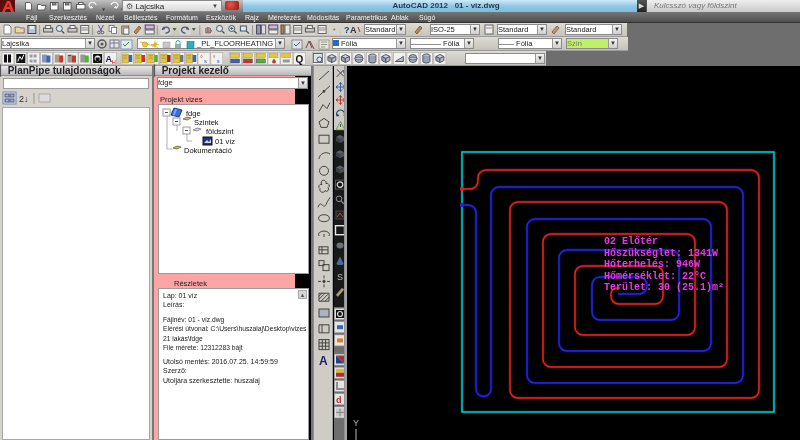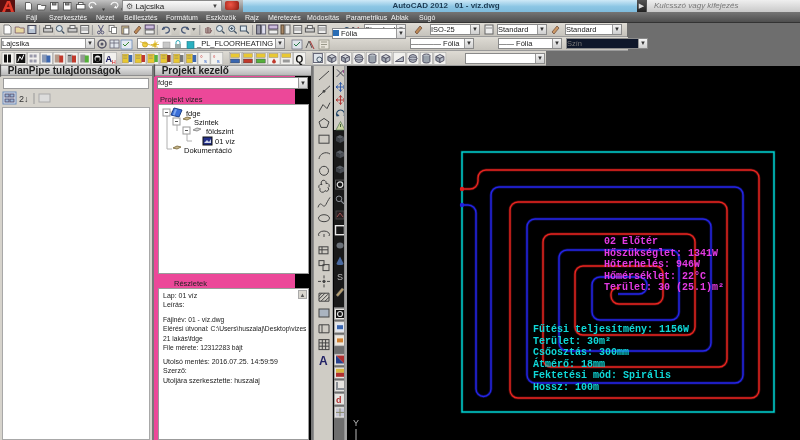--- a/index.html
+++ b/index.html
@@ -20,21 +20,21 @@
   .trow{background:linear-gradient(#dedbd4,#c6c3bc);}
   #trow1{left:0;top:23px;width:627px;height:14px;border-bottom:1px solid #9a9a9a;}
   #trow2{left:0;top:37px;width:628px;height:14px;border-bottom:1px solid #9a9a9a;}
   #trow3{left:0;top:51px;width:546px;height:15px;border-bottom:1px solid #9a9a9a;}
   .combo{position:absolute;height:11px;background:#fff;border:1px solid #8a8a8a;font-size:7.5px;color:#222;line-height:9px;padding-left:0;}
   .combo .da{position:absolute;right:0;top:0;width:9px;height:9px;background:linear-gradient(#f4f4f4,#cfcfcf);border-left:1px solid #999;color:#333;font-size:6px;line-height:9px;text-align:center;}
   
   #mainarea{left:0;top:66px;width:800px;height:374px;background:#000;}
   .panel-h{position:absolute;height:10px;background:linear-gradient(#e8e8e8,#b9b9b9);border-bottom:1px solid #8f8f8f;font-size:10px;font-weight:bold;color:#222;line-height:10px;}
   #lpanel{left:0;top:0;width:152px;height:374px;background:#d6d3cc;}
-  #mpanel{left:154px;top:0;width:141px;height:374px;background:#ec4899;}
+  #mpanel{left:154px;top:0;width:141px;height:374px;background:#fca5a5;}
   .wbox{position:absolute;background:#fff;border:1px solid #9b9b9b;}
   .slabel{position:absolute;font-size:7.5px;color:#222;}
   
   #strip1{left:313px;top:0;width:20px;height:374px;background:#cfccc5;border-left:1px solid #8f8f8f;border-right:1px solid #9f9f9f;}
   #strip2{left:334px;top:64px;width:12px;height:177px;background:#191919;}
   #strip2top{left:334px;top:0;width:12px;height:64px;background:#cfccc5;}
   
   #canvas{left:347px;top:0;width:453px;height:374px;background:#000;}
   .cadmag{position:absolute;font-family:"Liberation Mono",monospace;font-size:10px;font-weight:bold;color:#e43ae4;letter-spacing:0px;white-space:pre;margin-left:40px;}
   .cadcyan{position:absolute;font-family:"Liberation Mono",monospace;font-size:10px;font-weight:bold;color:#0fd8d8;letter-spacing:0px;white-space:pre;}
@@ -42,21 +42,21 @@
 </style></head>
 <body>
 <div id="root">
 
   <div class="abs" id="titlebar"></div>
   <div class="abs" id="titleblue">
       <div class="abs" id="titletext">AutoCAD 2012&nbsp;&nbsp;&nbsp;01 - víz.dwg</div>
     </div>
   <div class="abs" id="tbtn">▶</div>
   <div class="abs" id="searchbox">
-      <div class="abs" id="searchtext">Kulcsszó vagy kifejezés</div>
+      <div class="abs" id="searchtext">Kulcsszó vagy földszint</div>
     </div>
 
   <svg class="abs" style="left:0;top:0" width="26" height="14">
     <rect x="0" y="0" width="15" height="13" fill="#5a0f0f"></rect>
     <path d="M2,12 L7,1 L10,1 L14,12 L11,12 L10,9 L6,9 L5,12 Z" fill="#e03a2a"></path>
     <path d="M6.7,7 L8.4,3 L9.6,7 Z" fill="#7a1410"></path>
     <path d="M16,5 l4,0 l-2,3 z" fill="#999"></path>
   </svg>
 
   <svg class="abs" style="left:22px;top:1px" width="210" height="11">
@@ -292,24 +292,24 @@
       </g>
     <g transform="translate(15,1)">
         <path d="M1,9 l3,-7 l3,7" fill="none" stroke="#555"></path>
         <path d="M5,2 l4,8" stroke="#a33"></path>
       </g>
     <g transform="translate(29,1)">
         <rect x="0" y="1" width="10" height="9" fill="#e8e4da" stroke="#887" stroke-width="0.7"></rect>
         <path d="M2,3 h6 M2,5.5 h6 M2,8 h4" stroke="#776" stroke-width="0.7"></path>
       </g>
   </svg>
-  <div class="combo" style="left:332px;top:28px;width:74px;"><span style="display:inline-block;width:6px;height:6px;background:#2a6db5;margin-right:2px;"></span>Fólia<div class="da">▼</div></div>
+  <div class="combo" style="left:332px;top:38px;width:74px;"><span style="display:inline-block;width:6px;height:6px;background:#2a6db5;margin-right:2px;"></span>Fólia<div class="da">▼</div></div>
   <div class="combo" style="left:410px;top:38px;width:64px;">―――― Fólia<div class="da">▼</div></div>
   <div class="combo" style="left:498px;top:38px;width:64px;">―― Fólia<div class="da">▼</div></div>
-  <div class="combo" style="left:566px;top:38px;width:82px;background:#0f172a;color:#777;">Szín<div class="da">▼</div></div>
+  <div class="combo" style="left:566px;top:38px;width:52px;background:#bef264;color:#777;">Szín<div class="da">▼</div></div>
 
   <div class="abs trow" id="trow3"></div>
   <svg class="abs" style="left:0;top:51px" width="546" height="15">
       <g transform="translate(2,1.5)">
         <rect x="0" y="0" width="12" height="12" fill="#f2f1ee" stroke="#aaa" stroke-width="0.6"></rect>
         <rect x="2" y="2" width="3" height="8" fill="#111"></rect>
         <rect x="6" y="2" width="3" height="8" fill="#111"></rect>
       </g>
       <g transform="translate(14.8,1.5)">
         <rect x="0" y="0" width="12" height="12" fill="#f2f1ee" stroke="#aaa" stroke-width="0.6"></rect>
@@ -744,21 +744,15 @@
         <circle cx="115" cy="139" r="2.2" fill="#2222dd"></circle>
 
         <text x="6" y="360" font-size="9" fill="#b8b8b8">Y</text>
         <line x1="9" y1="363" x2="9" y2="374" stroke="#b8b8b8" stroke-width="1"></line>
       </svg>
       <div class="cadmag" style="left:217px;top:170px;line-height:11.6px;">02 Előtér
 Hőszükséglet: 1341W
 Hőterhelés: 946W
 Hőmérséklet: 22°C
 Terület: 30 (25.1)m²</div>
-      <div class="cadcyan" style="left:186px;top:258px;line-height:11.5px;">Fűtési teljesítmény: 1156W
-Terület: 30m²
-Csőosztás: 300mm
-Átmérő: 18mm
-Fektetési mód: Spirális
-Hossz: 100m</div>
     </div>
   </div>
 </div>
 
 </body></html>

